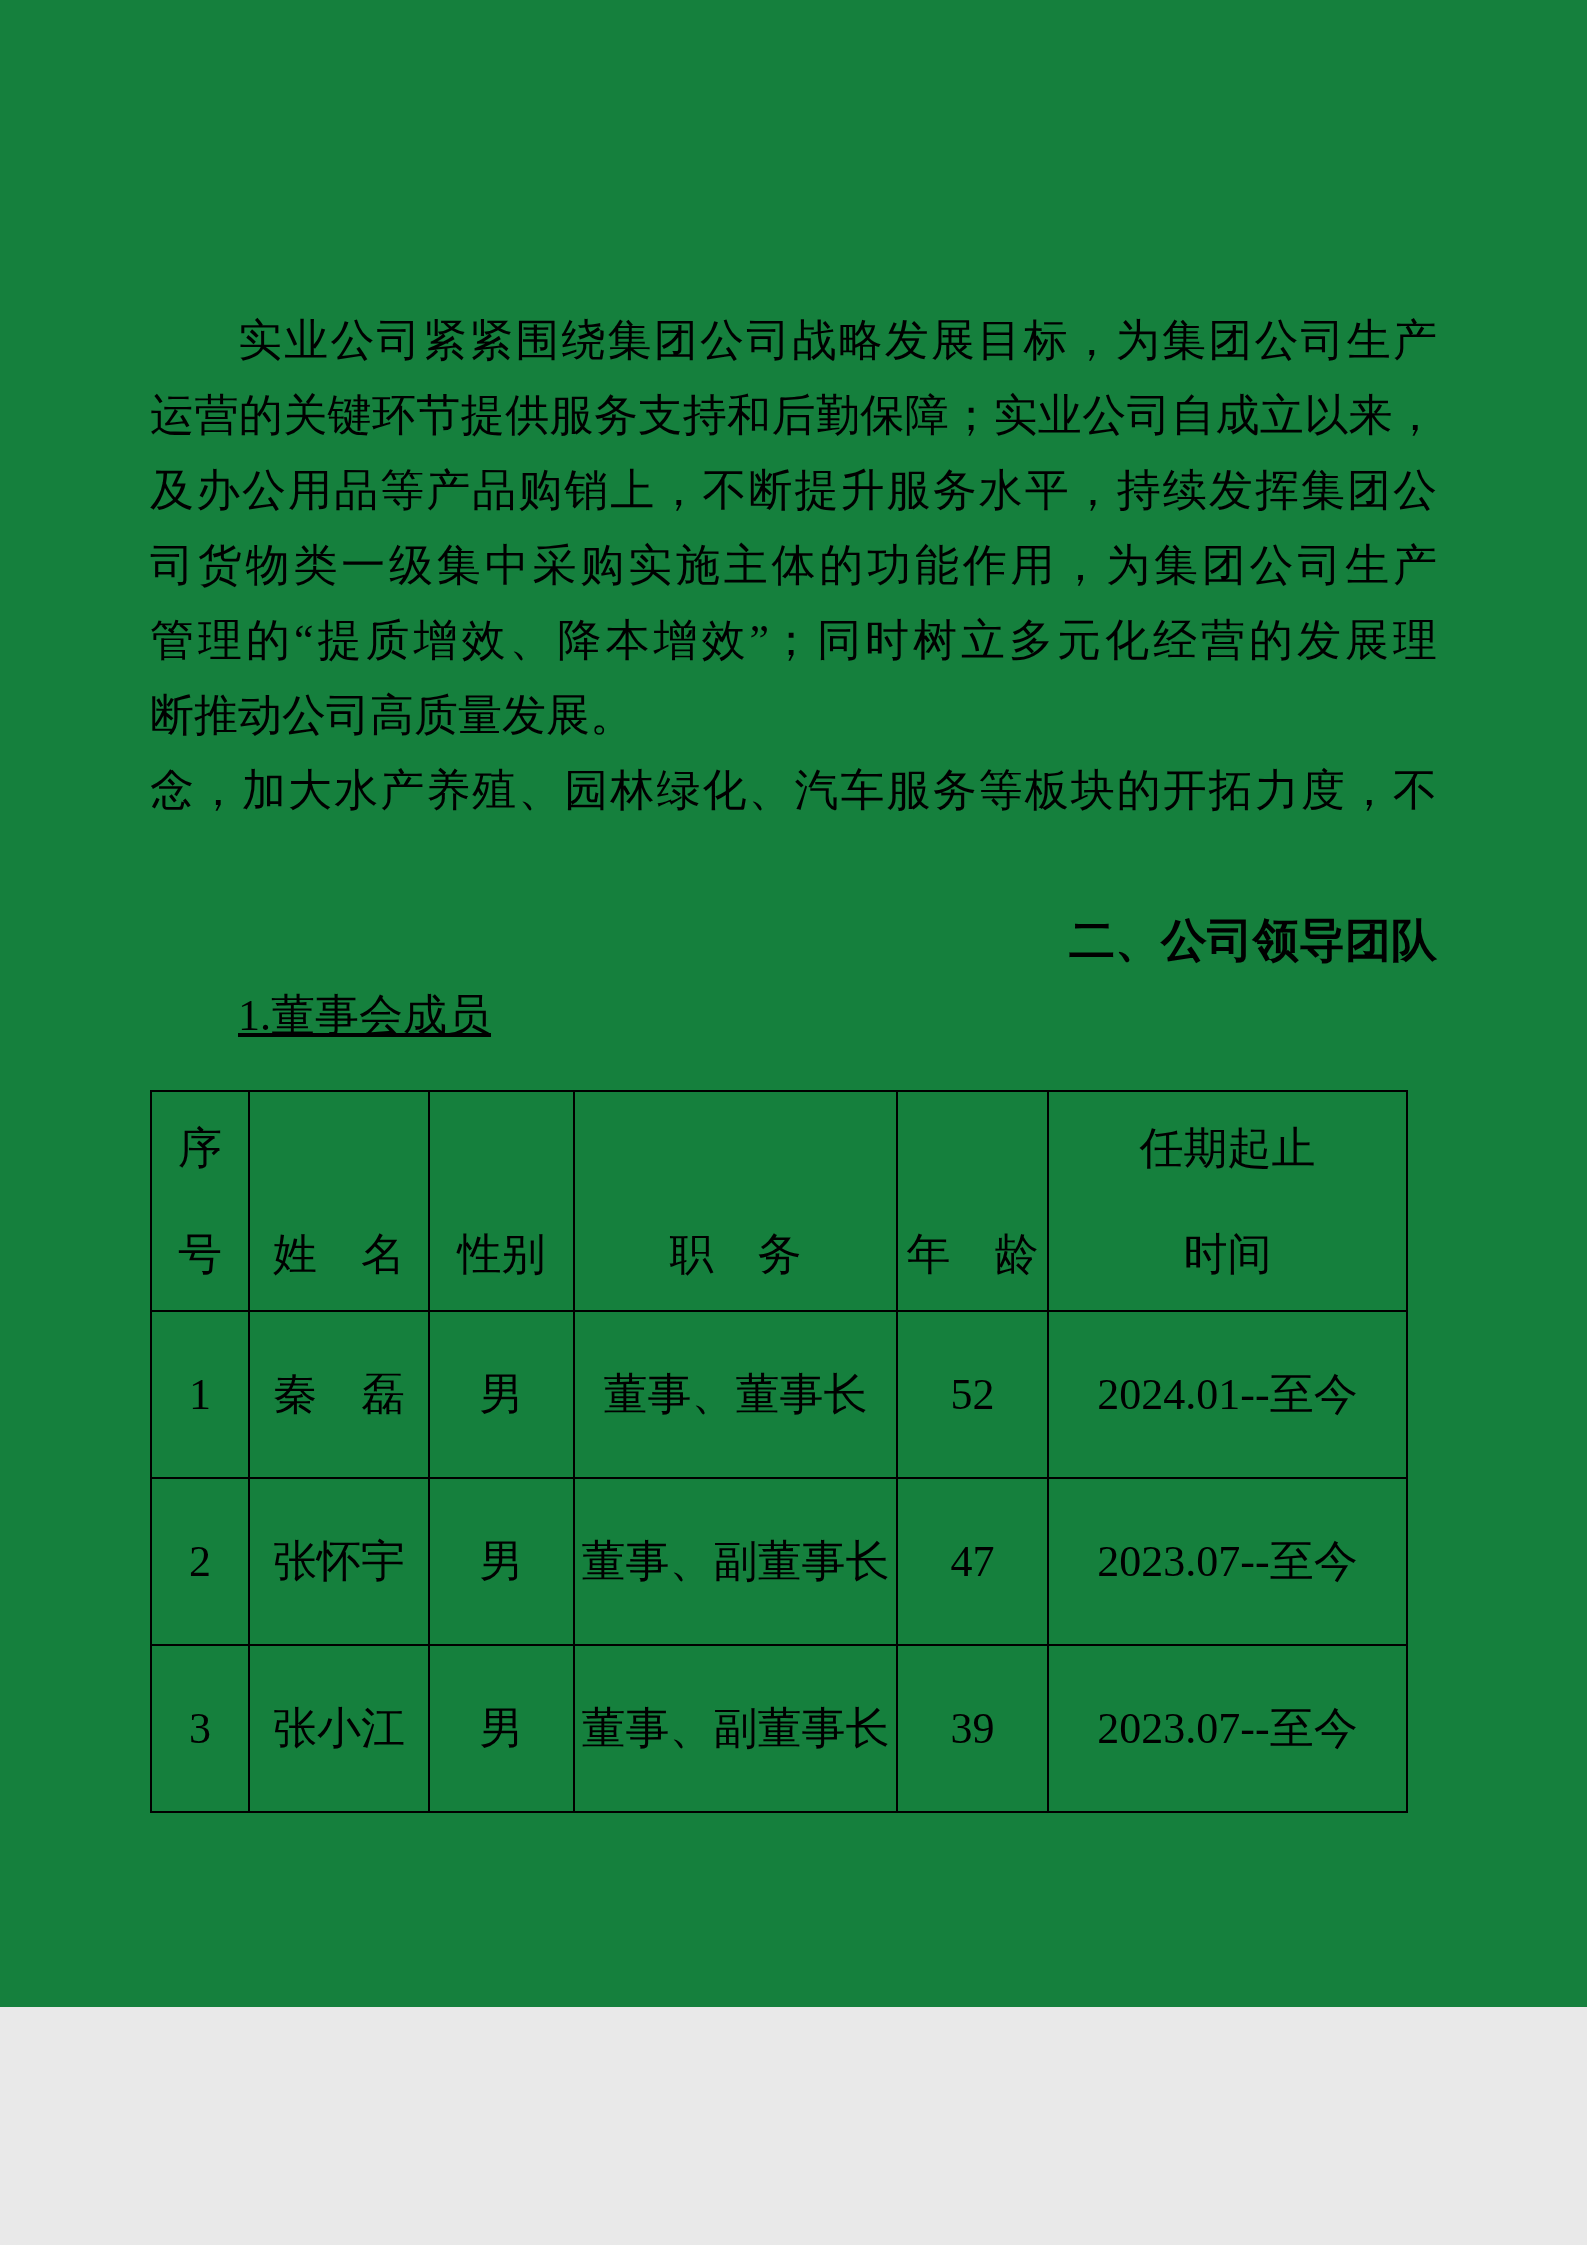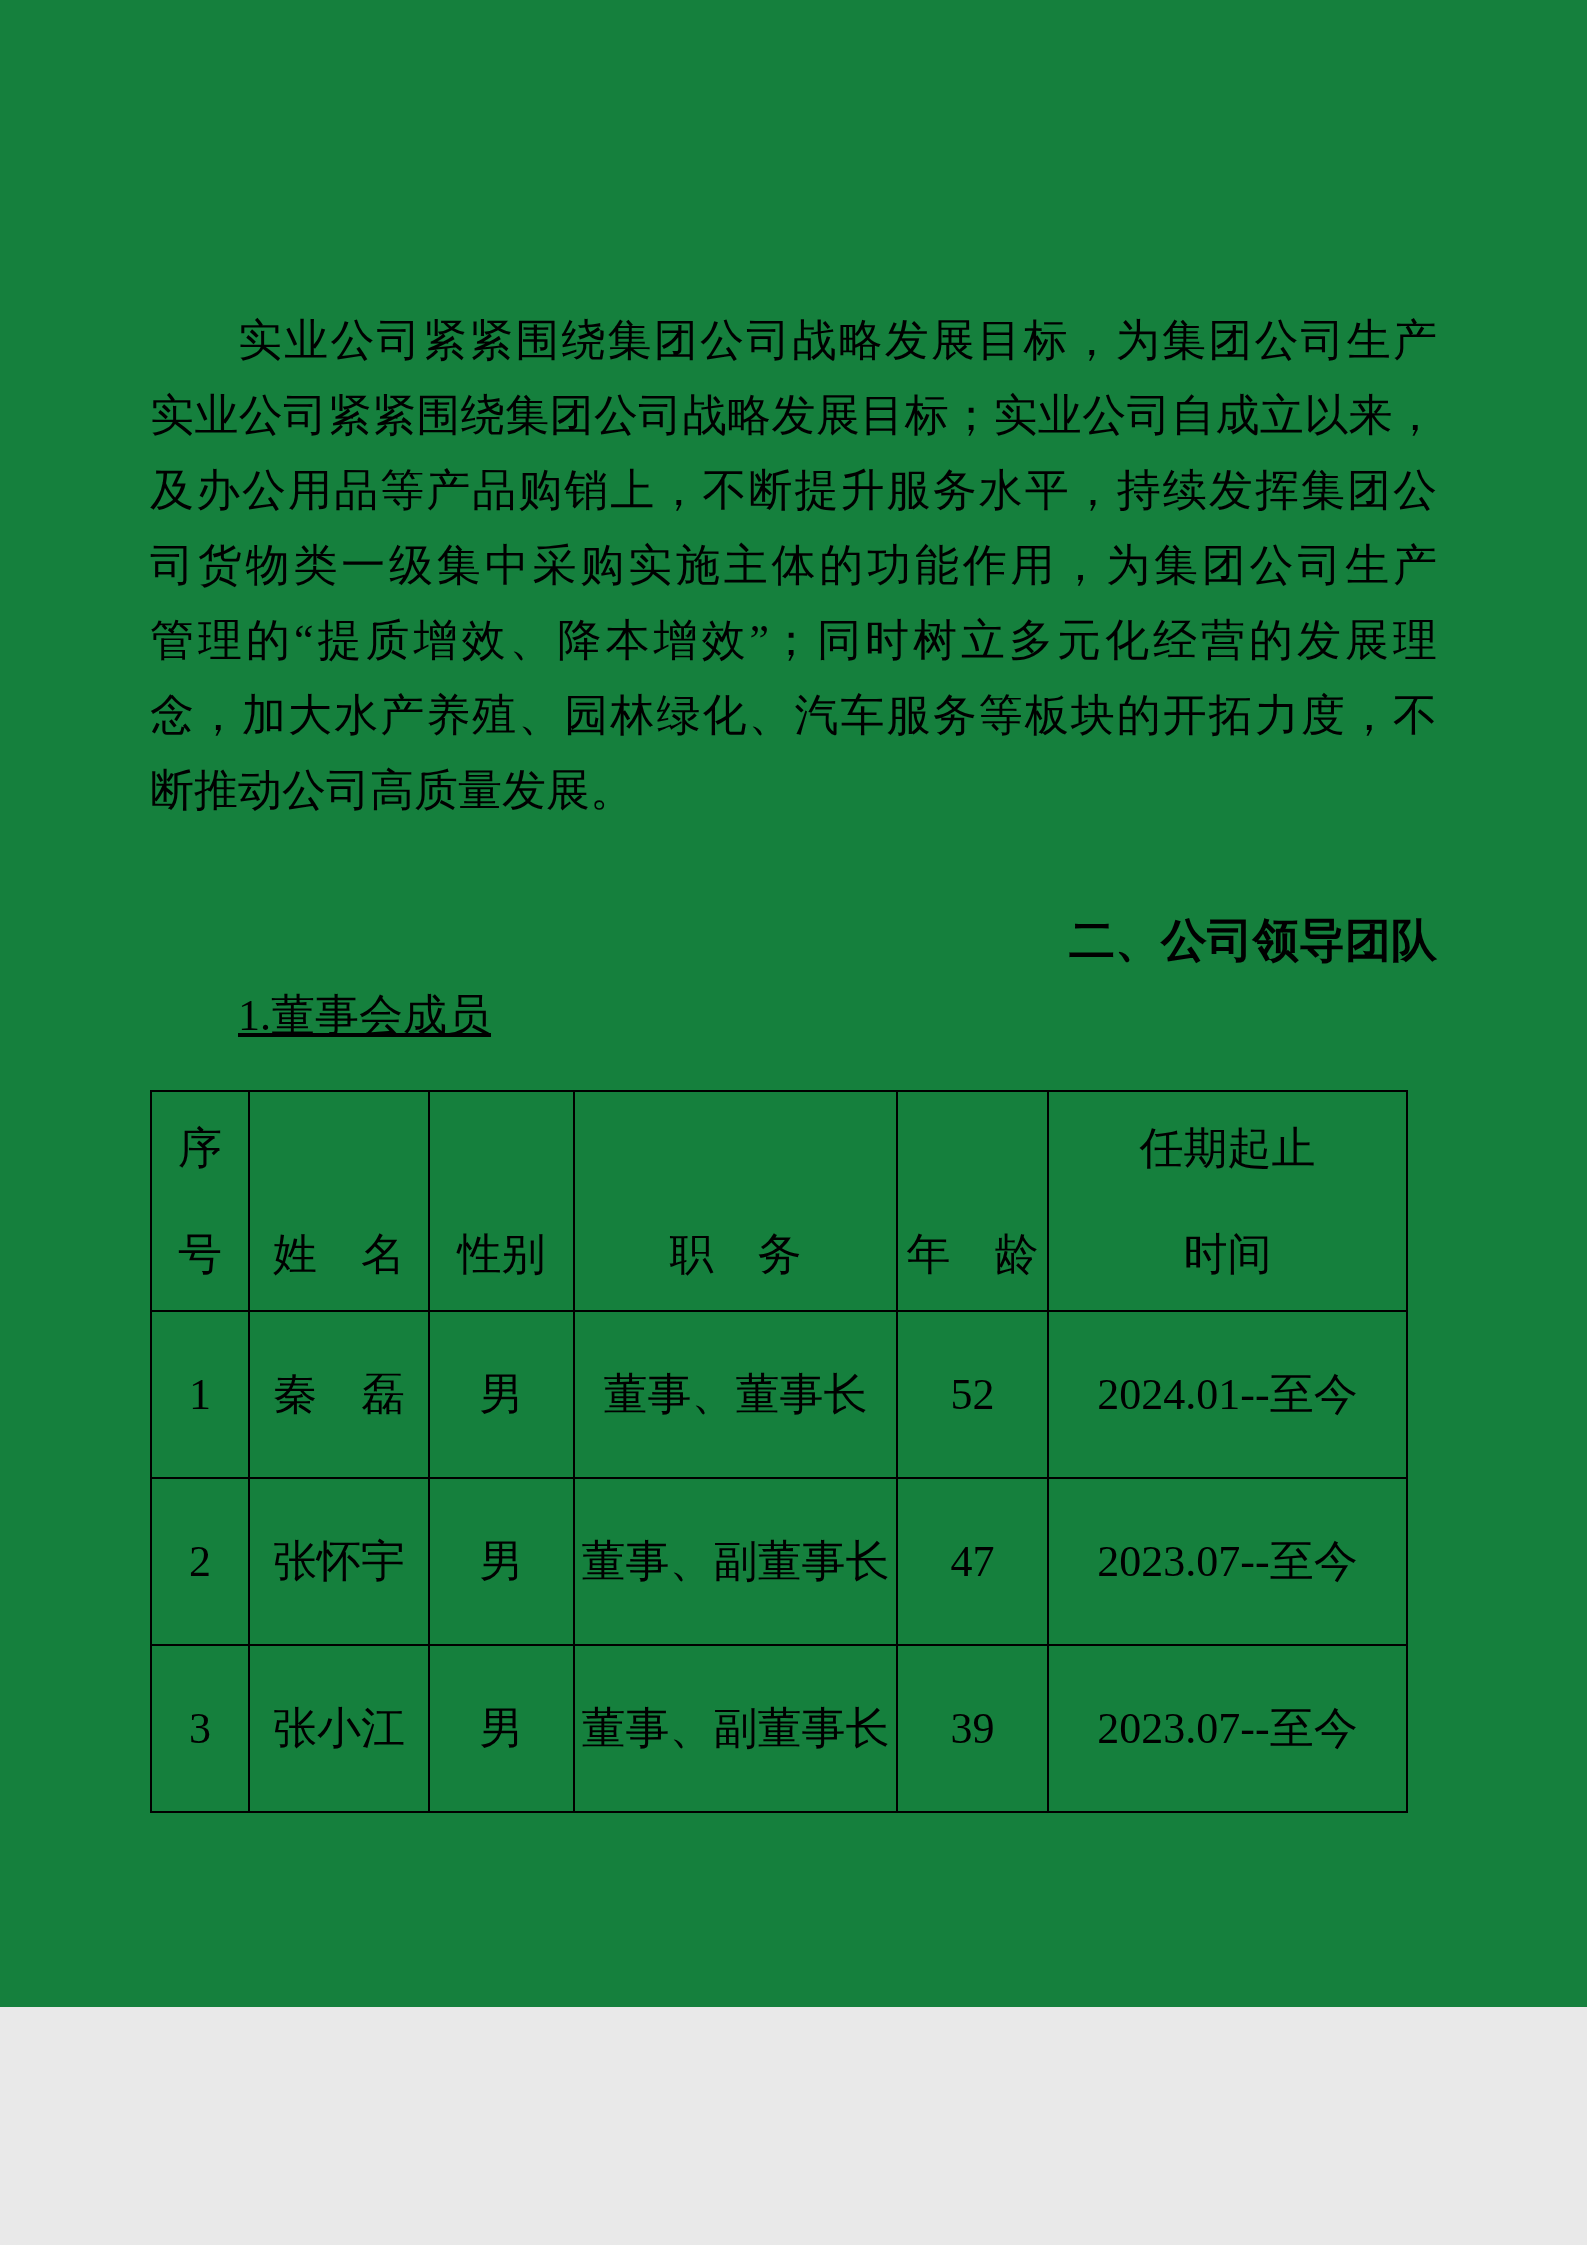--- a/index.html
+++ b/index.html
@@ -89,26 +89,26 @@
   .col-age  { width:151px; }
   .col-term { width:359px; }
 </style>
 </head>
 <body>
 
 <div class="page">
 
   <div class="body-text" id="para">
       <div class="pline first">实业公司紧紧围绕集团公司战略发展目标，为集团公司生产</div>
-      <div class="pline">实业公司紧紧围绕集团公司战略发展目标；实业公司自成立以来，</div>
+      <div class="pline">运营的关键环节提供服务支持和后勤保障；实业公司自成立以来，</div>
       <div class="pline">及办公用品等产品购销上，不断提升服务水平，持续发挥集团公</div>
       <div class="pline">司货物类一级集中采购实施主体的功能作用，为集团公司生产</div>
       <div class="pline">管理的“提质增效、降本增效”；同时树立多元化经营的发展理</div>
+      <div class="pline last">断推动公司高质量发展。</div>
       <div class="pline">念，加大水产养殖、园林绿化、汽车服务等板块的开拓力度，不</div>
-      <div class="pline last">断推动公司高质量发展。</div>
     </div>
 
   <div class="section-heading">二、公司领导团队</div>
 
   <div class="sub-heading">1.董事会成员</div>
 
   <table class="board-table">
     <colgroup>
       <col class="col-no">
         <col class="col-name">

